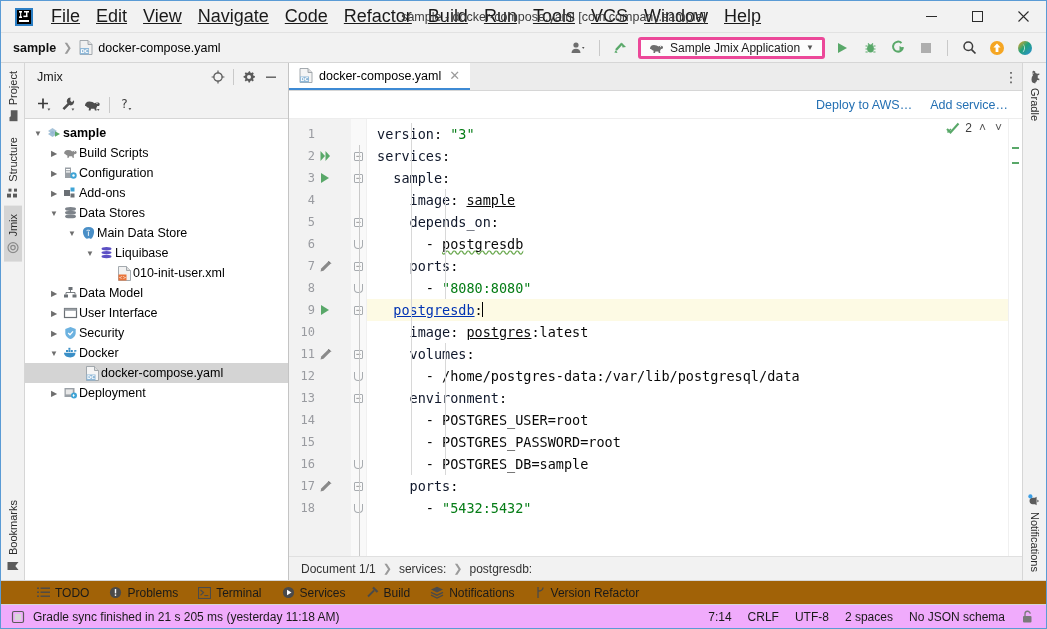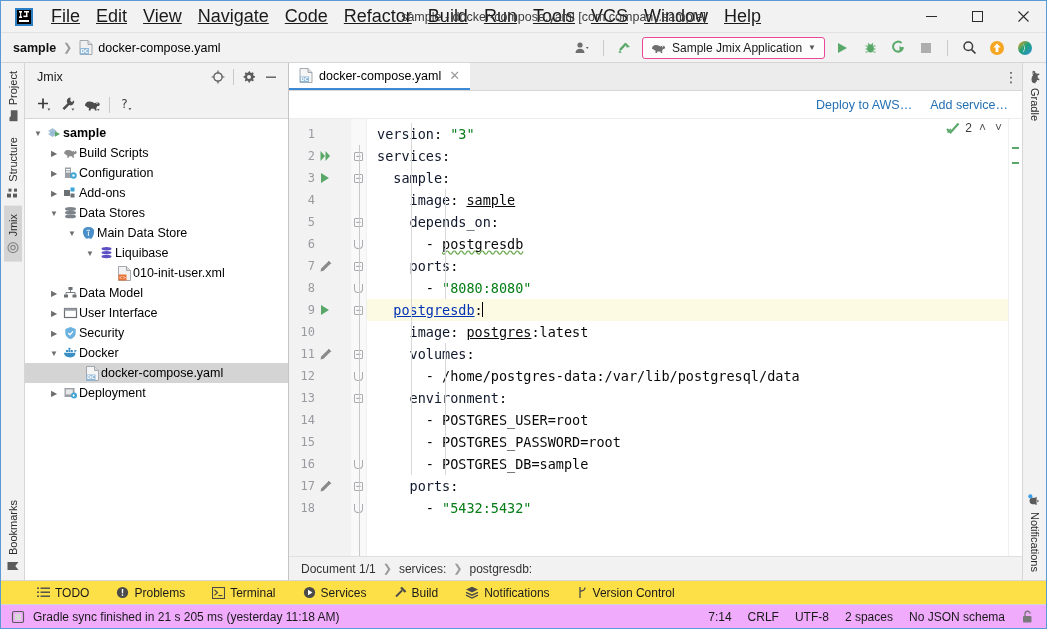--- a/index.html
+++ b/index.html
@@ -70,21 +70,21 @@
   .nav-right {
     margin-left: auto; display: flex; align-items: center; gap: 6px; padding-right: 10px;
   }
   .tb-icon {
     width: 22px; height: 22px; display: flex; align-items: center; justify-content: center;
     cursor: default; border-radius: 3px;
   }
   .vsep { width: 1px; height: 16px; background: #c9c9c9; margin: 0 4px; }
   .runcfg {
     display: flex; align-items: center; gap: 6px;
-    border: 1px solid #ec4899; border-radius: 3px; background: #fcfcfc;
+    border: 3px solid #ec4899; border-radius: 3px; background: #fcfcfc;
     height: 22px; padding: 0 8px; font-size: 12px; color: #1a1a1a;
   }
   .caret { font-size: 8px; color: #555; }
 
   
   .body { flex: 1 1 auto; display: flex; min-height: 0; }
 
   
   .vstrip {
     width: 24px; flex: 0 0 24px; background: #f2f2f2;
@@ -220,22 +220,22 @@
 
   .bcbar {
     height: 24px; flex: 0 0 24px; background: #f2f2f2;
     display: flex; align-items: center; padding-left: 12px;
     font-size: 12px; color: #333; border-top: 1px solid #e0e0e0;
   }
   .bcbar .sep { color: #9a9a9a; margin: 0 7px; font-size: 11px; }
 
   
   .toolbtm {
-    height: 24px; flex: 0 0 24px; background: #fde047;
-    display: flex; align-items: center; padding-left: 28px; gap: 11px;
+    height: 24px; flex: 0 0 24px; background: #a16207;
+    display: flex; align-items: center; padding-left: 28px; gap: 4px;
     border-top: 1px solid #d6d6d6;
   }
   .btw {
     display: flex; align-items: center; gap: 5px; padding: 2px 8px;
     font-size: 12px; color: #1a1a1a; cursor: default; border-radius: 3px;
   }
   .statusbar {
     height: 24px; flex: 0 0 24px; background: #f0abfc;
     display: flex; align-items: center; padding: 0 8px 0 10px;
     border-top: 1px solid #d6d6d6; font-size: 12px; color: #1a1a1a;
@@ -971,21 +971,21 @@
       </span>
       <span>Notifications</span>
     </div>
     <div class="btw">
       <span>
         <svg width="11" height="13" viewBox="0 0 11 13">
           <path d="M3 1 v11" stroke="#4a4a4a" stroke-width="1.3" fill="none"></path>
           <path d="M3 5 q5 0 5 -3.5" stroke="#4a4a4a" stroke-width="1.3" fill="none"></path>
         </svg>
       </span>
-      <span>Version Control</span>
+      <span>Version Refactor</span>
     </div>
   </div>
 
   <div class="statusbar">
     <span style="display:flex;margin-right:8px;">
       <svg width="14" height="14" viewBox="0 0 14 14">
         <rect x="1.5" y="1.5" width="11" height="11" rx="1.5" fill="none" stroke="#5b5b5b" stroke-width="1.2"></rect>
         <rect x="3.8" y="3.8" width="6.4" height="6.4" fill="#d8d8d8"></rect>
       </svg>
     </span>

